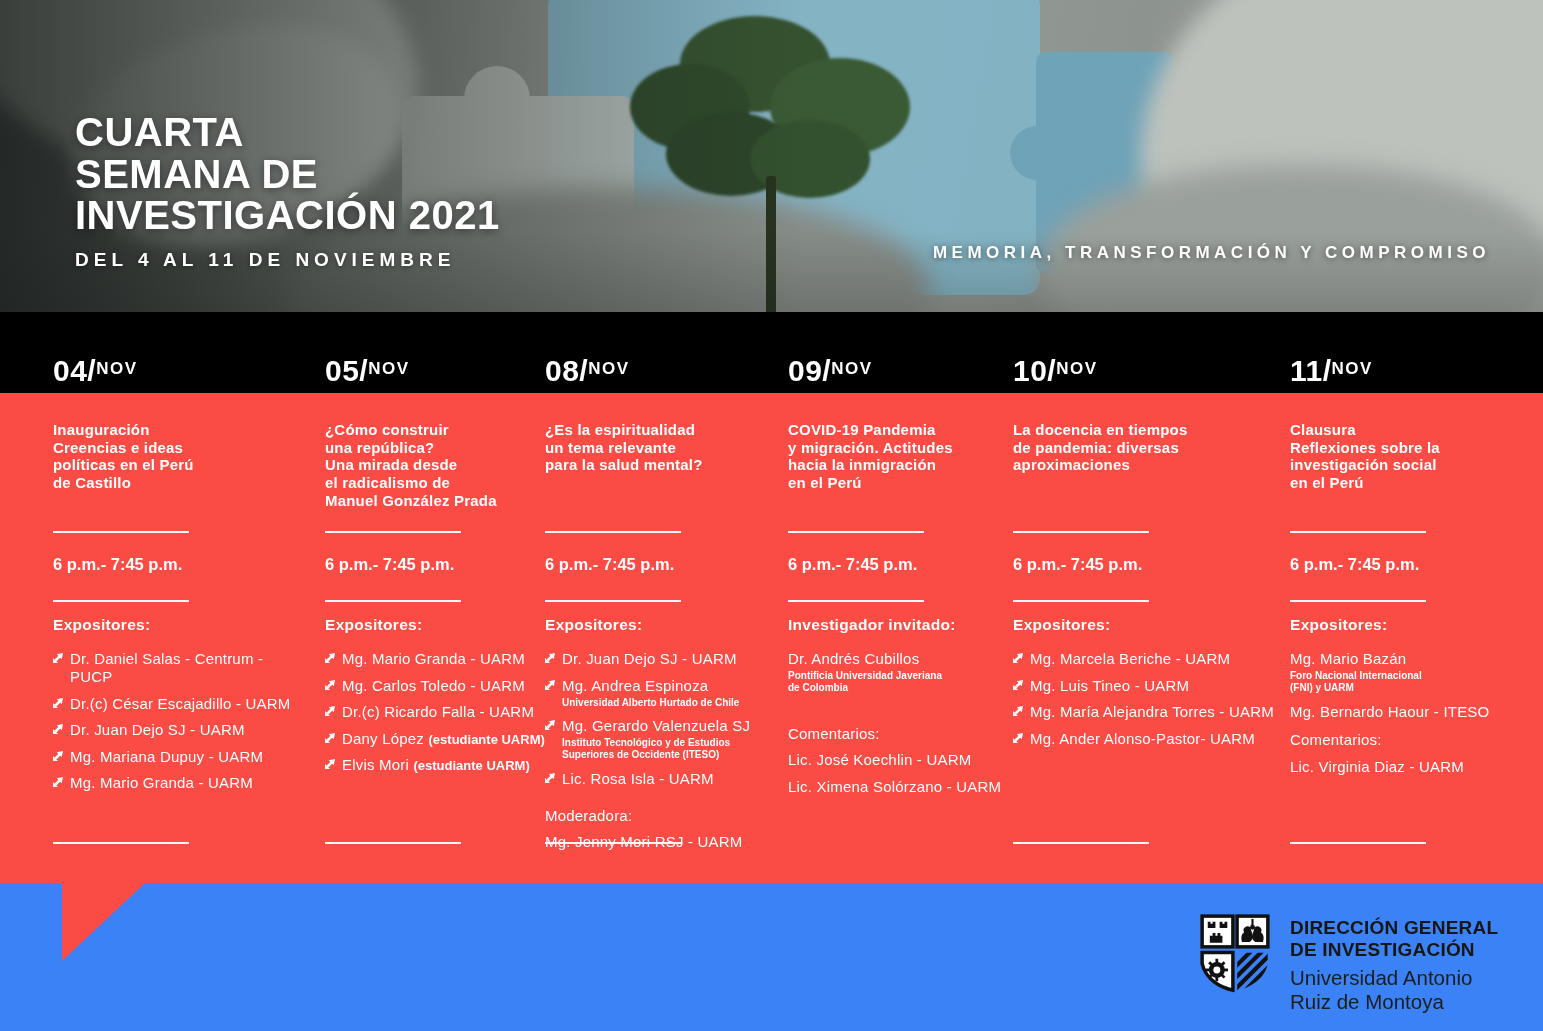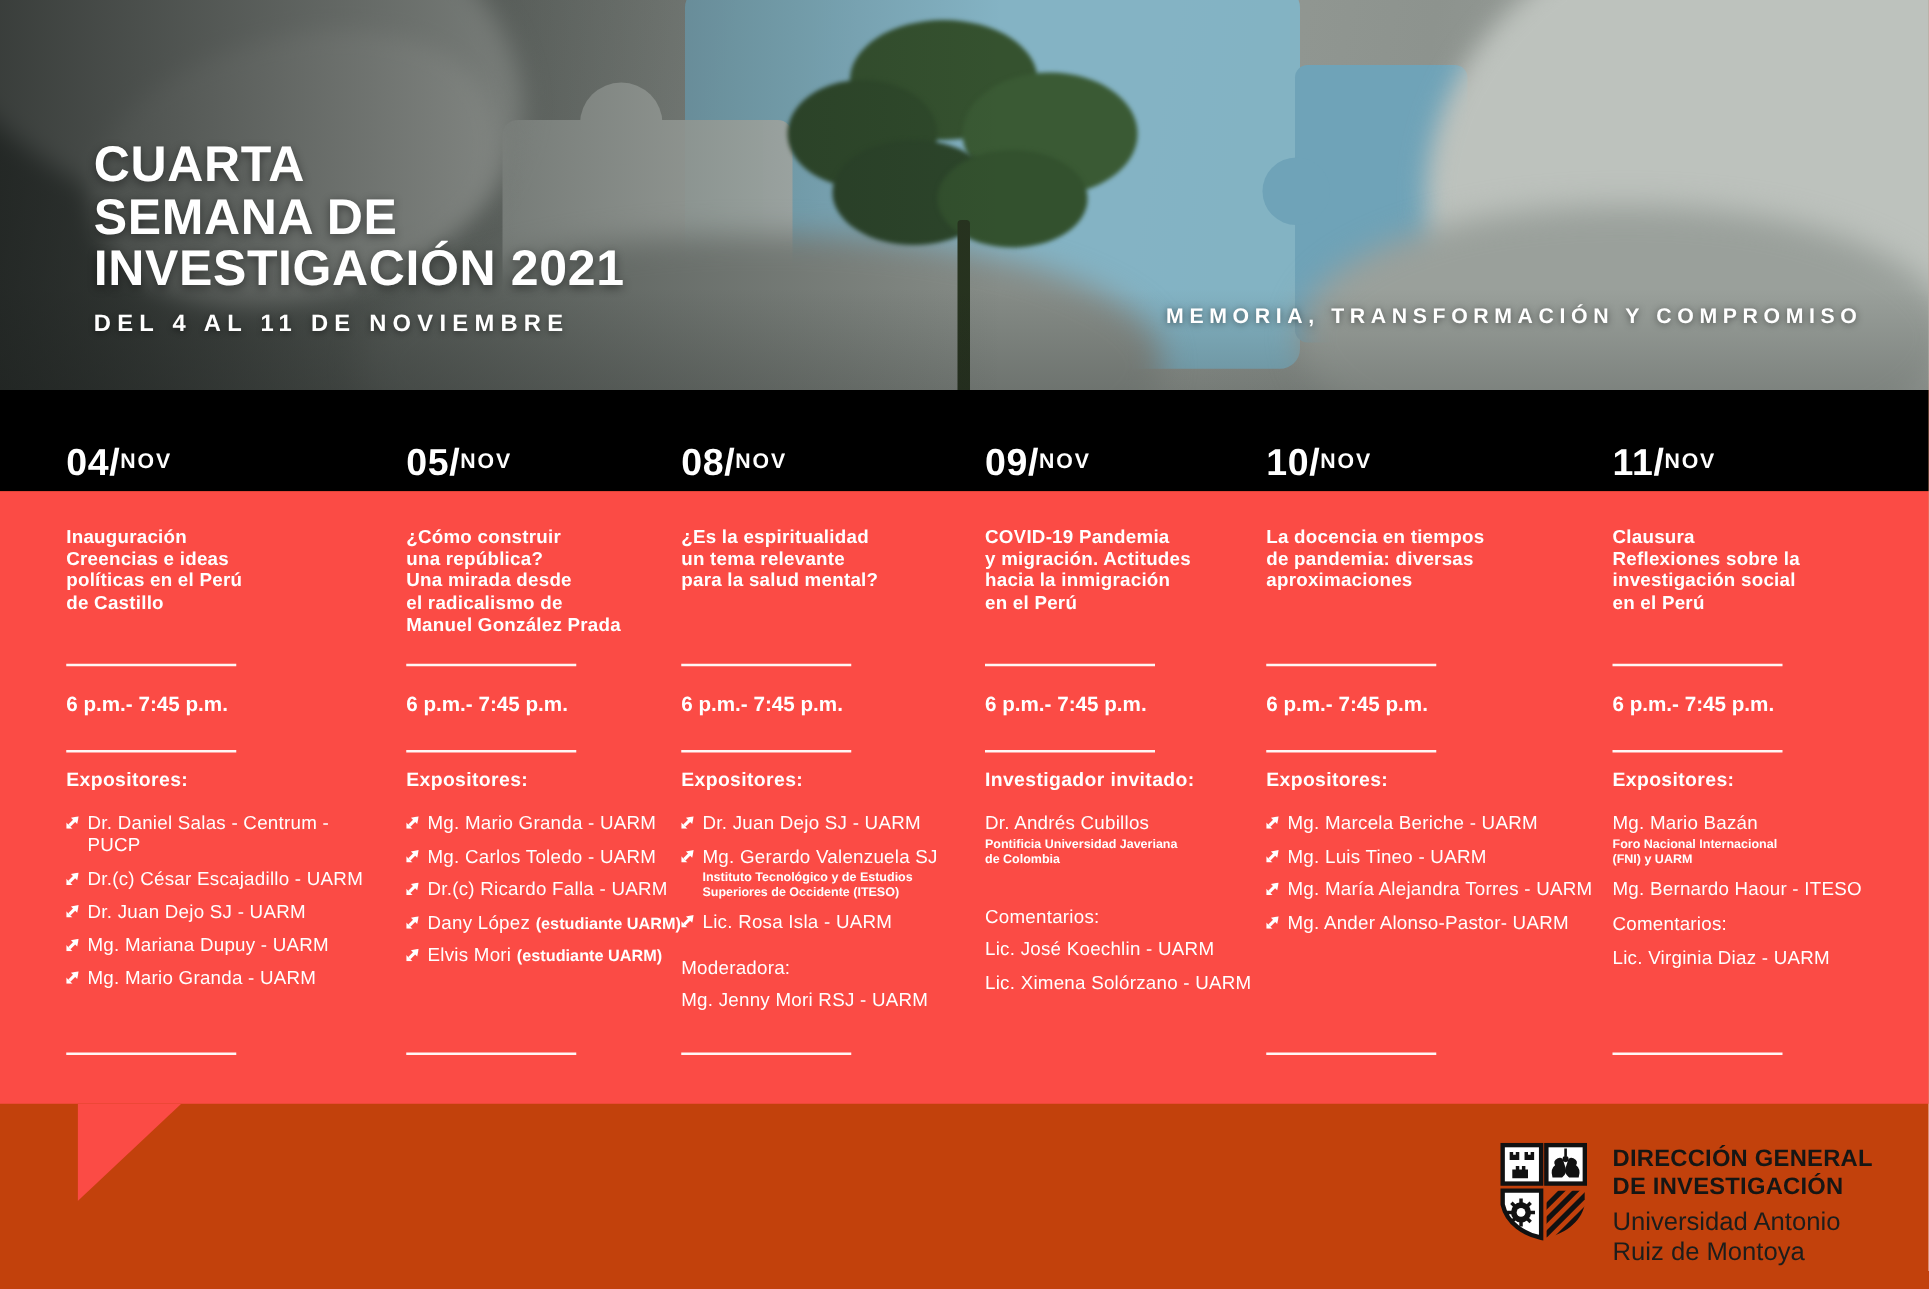--- a/index.html
+++ b/index.html
@@ -1,18 +1,18 @@
 <!DOCTYPE html>
 <html lang="es"><head>
 <meta charset="utf-8">
 <style>
   html,body{margin:0;padding:0;background:#ffffff;}
   body{width:1543px;height:1031px;overflow:hidden;
        font-family:"Liberation Sans","DejaVu Sans",sans-serif;-webkit-font-smoothing:antialiased;}
-  #poster{position:relative;width:1543px;height:1031px;background:#c2410c;}
+  #poster{position:relative;width:1543px;height:1031px;background:#3b82f6;}
 
   
   .photo{position:absolute;left:0;top:0;width:1543px;height:312px;overflow:hidden;
          background:linear-gradient(100deg,#4b504d 0%,#7e847f 22%,#989e99 48%,#8d938e 72%,#a9aeaa 100%);}
   .blob{position:absolute;border-radius:48%;}
   .sky-patch{left:548px;top:-10px;width:492px;height:305px;background:#83b4c6;border-radius:18px;opacity:.95;}
   .puzzle-blue{left:1036px;top:52px;width:138px;height:222px;background:#6fa3b8;border-radius:10px;}
   .puzzle-blue .knob{position:absolute;left:-26px;top:74px;width:54px;height:54px;border-radius:50%;background:#6fa3b8;}
   .puzzle-gray{left:402px;top:96px;width:232px;height:220px;background:#b7bdb8;border-radius:12px;opacity:.92;}
   .puzzle-gray .knob{position:absolute;left:62px;top:-30px;width:66px;height:66px;border-radius:50%;background:#b7bdb8;}
@@ -254,20 +254,29 @@
               <polygon points="12,0 4.5,1.5 10.5,7.5" fill="#fff"></polygon>
             </svg>
           <span class="sp-name">Dr. Juan Dejo SJ - UARM</span>
         </div>
         <div class="sp">
           <svg class="bullet" width="10" height="10" viewBox="0 0 12 12">
               <polygon points="0,12 0,6 6,12" fill="#fff"></polygon>
               <line x1="3" y1="9" x2="8" y2="4" stroke="#fff" stroke-width="3"></line>
               <polygon points="12,0 4.5,1.5 10.5,7.5" fill="#fff"></polygon>
             </svg>
+          <span class="sp-name">Mg. Andrea Espinoza</span>
+          <div class="sp-sub">Universidad Alberto Hurtado de Chile</div>
+        </div>
+        <div class="sp">
+          <svg class="bullet" width="10" height="10" viewBox="0 0 12 12">
+              <polygon points="0,12 0,6 6,12" fill="#fff"></polygon>
+              <line x1="3" y1="9" x2="8" y2="4" stroke="#fff" stroke-width="3"></line>
+              <polygon points="12,0 4.5,1.5 10.5,7.5" fill="#fff"></polygon>
+            </svg>
           <span class="sp-name">Mg. Gerardo Valenzuela  SJ</span>
           <div class="sp-sub">Instituto Tecnológico y de Estudios
 Superiores de Occidente (ITESO)</div>
         </div>
         <div class="sp">
           <svg class="bullet" width="10" height="10" viewBox="0 0 12 12">
               <polygon points="0,12 0,6 6,12" fill="#fff"></polygon>
               <line x1="3" y1="9" x2="8" y2="4" stroke="#fff" stroke-width="3"></line>
               <polygon points="12,0 4.5,1.5 10.5,7.5" fill="#fff"></polygon>
             </svg>

